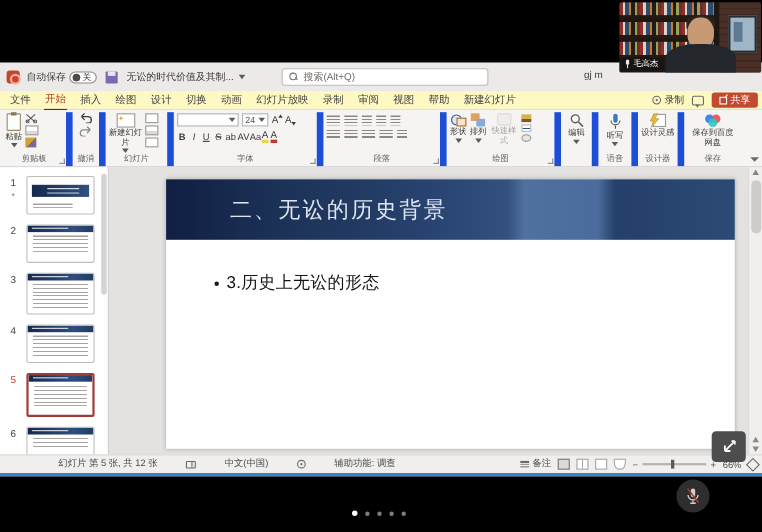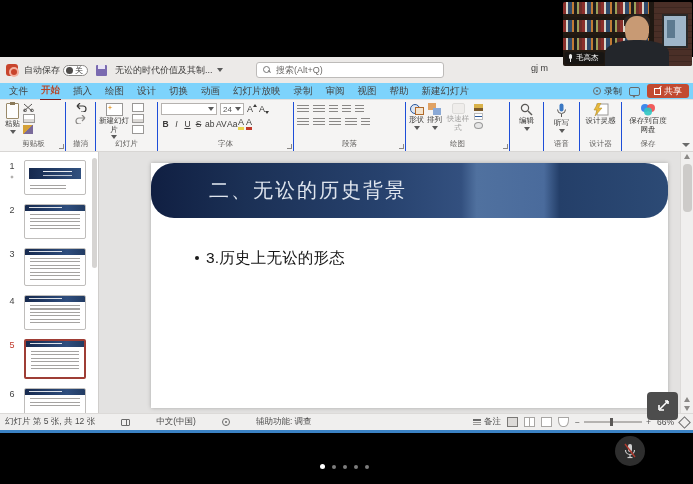--- a/index.html
+++ b/index.html
@@ -20,36 +20,36 @@
   .save-ic::after { content:""; position:absolute; left:2px; top:0; width:7px; height:4px; background:#e8e4f5; }
   .filename { display:flex; align-items:center; gap:4px; }
   .caret-down { width:0; height:0; border-left:3px solid transparent; border-right:3px solid transparent; border-top:4px solid #5a5a5a; display:inline-block; }
   .searchbox { position:absolute; left:256px; top:5px; width:188px; height:16px; background:#fff; border:1px solid #bdbbb9; border-radius:3px; display:flex; align-items:center; gap:5px; padding:0 6px; color:#6e6c6a; font-size:9px; }
   .mag { width:8px; height:8px; position:relative; }
   .mag::before { content:""; position:absolute; left:0; top:0; width:5px; height:5px; border:1px solid #777; border-radius:50%; }
   .mag::after { content:""; position:absolute; left:5px; top:5px; width:3px; height:1px; background:#777; transform:rotate(45deg); }
   .account { position:absolute; left:498px; top:6px; font-size:9px; color:#3b3a39;margin-left:33px; }
 
   
-  .tabsrow { position:relative; height:17px; background:#7dd3fc; display:flex; align-items:center; gap:11px; padding:0 8px; font-size:9.5px; color:#444; border-bottom:1px solid #e1dfdd; }
+  .tabsrow { position:relative; height:17px; background:#fef9c3; display:flex; align-items:center; gap:11px; padding:0 8px; font-size:9.5px; color:#444; border-bottom:1px solid #e1dfdd; }
   .tab { cursor:default; padding:2px 1px; }
-  .tab.active { font-weight:bold; color:#b7472a; border-bottom:2px solid #7f1d1d; }
+  .tab.active { font-weight:normal; color:#b7472a; border-bottom:2px solid #7f1d1d; }
   .tr-actions { position:absolute; right:4px; top:1px; display:flex; align-items:center; gap:7px; }
   .rec-dot { width:8px; height:8px; border:1px solid #6a6a6a; border-radius:50%; position:relative; display:inline-block; }
   .rec-dot::after { content:""; position:absolute; left:2px; top:2px; width:2px; height:2px; border-radius:50%; background:#6a6a6a; }
   .record-btn { display:flex; align-items:center; gap:3px; font-size:9px; color:#3b3a39; }
   .comment-ic { width:11px; height:9px; border:1px solid #6a6a6a; border-radius:2px; position:relative; }
   .comment-ic::after { content:""; position:absolute; left:2px; bottom:-3px; width:0; height:0; border-left:2px solid transparent; border-right:2px solid transparent; border-top:3px solid #6a6a6a; }
   .share-btn { background:#c24a31; color:#fff; font-size:9px; border-radius:3px; height:14px; display:flex; align-items:center; gap:3px; padding:0 7px; }
   .share-ic { width:7px; height:7px; border:1px solid #fff; position:relative; }
   .share-ic::after { content:""; position:absolute; right:-2px; top:-2px; width:4px; height:1px; background:#fff; transform:rotate(-45deg); }
 
   
   .ribbon { position:relative; height:52px; background:#f5f4f3; display:flex; padding:2px 2px 0 2px; border-bottom:1px solid #d8d6d4; }
-  .rgroup { display:flex; flex-direction:column; justify-content:space-between; border-right:1px solid #1d4ed8; padding:1px 3px 1px; position:relative; }
+  .rgroup { display:flex; flex-direction:column; justify-content:space-between; border-right:6px solid #1d4ed8; padding:1px 3px 1px; position:relative; }
   .rlabel { font-size:7.5px; color:#605e5c; text-align:center; padding-bottom:1px; white-space:nowrap; }
   .rbody { display:flex; gap:3px; align-items:flex-start; flex:1; }
   .bigbtn { display:flex; flex-direction:column; align-items:center; justify-content:flex-start; gap:1px; font-size:7.5px; color:#3b3a39; text-align:center; line-height:1.15; }
   .smallcol { display:flex; flex-direction:column; gap:2px; }
   .launcher { position:absolute; right:1px; bottom:2px; width:5px; height:5px; border-right:1px solid #8a8886; border-bottom:1px solid #8a8886; }
   .clip-ic { width:13px; height:16px; background:#fdfdfd; border:1px solid #9a8a6a; border-radius:1px; position:relative; }
   .clip-ic::after { content:""; position:absolute; left:3px; top:-2px; width:5px; height:3px; background:#8a7a5a; }
   .mini { width:12px; height:9px; border:1px solid #9a9896; background:#fff; }
   .mini.b2 { background:linear-gradient(#fff 60%,#dcd9d6 60%); }
   .brush { width:10px; height:9px; background:linear-gradient(135deg,#d4a037 50%,#7a6a9a 50%); }
@@ -91,37 +91,37 @@
   .titem.sel .tcard { border:2px solid #9e3d35; }
   .thead { height:6px; background:linear-gradient(90deg,#16294e,#2f4e7e 70%,#223c63); position:relative; }
   .thead::after { content:""; position:absolute; left:4px; top:2px; width:55%; height:1px; background:rgba(255,255,255,.85); }
   .tlines { margin:3px 5px 0; background:repeating-linear-gradient(180deg,#a5a3a1 0 1px,transparent 1px 3.5px); }
   .t-banner { margin:7px 4px 0; height:11px; background:linear-gradient(90deg,#16294e,#31517f); position:relative; }
   .t-banner::after { content:""; position:absolute; left:14px; top:3px; width:55%; height:1px; background:rgba(255,255,255,.9); box-shadow:0 4px 0 rgba(255,255,255,.7); }
   .thumb-scroll { position:absolute; right:1px; top:6px; width:5px; height:110px; background:#d6d4d2; border-radius:3px; }
 
   .canvas { flex:1; position:relative; }
   .slide { position:absolute; left:52px; top:11px; width:517px; height:245px; background:#fff; box-shadow:0 0 4px rgba(0,0,0,.25); }
-  .slide-head { height:55px; background:linear-gradient(90deg,#101f42 0%,#1b3055 18%,#27426e 45%,#33507f 60%,#50719f 63%,#4a6b9c 76%,#243f69 79%,#2c4a75 100%); display:flex; align-items:center;border-radius:23px; }
+  .slide-head { height:55px; background:linear-gradient(90deg,#101f42 0%,#1b3055 18%,#27426e 45%,#33507f 60%,#50719f 63%,#4a6b9c 76%,#243f69 79%,#2c4a75 100%); display:flex; align-items:center; }
   .slide-title { color:#dfe5ee; font-size:20px; letter-spacing:2px; padding-left:58px; }
   .slide-body { padding:30px 18px 0 44px; }
   .bullet { display:flex; margin-bottom:2px; }
   .bdot { width:4px; height:4px; border-radius:50%; background:#1a1a1a; margin:8px 7px 0 0; flex:none; }
   .btext { font-size:15.5px; color:#141414; line-height:1.33; letter-spacing:.2px; }
   .vscroll { width:13px; background:#f0efee; border-left:1px solid #dcdad8; position:relative; }
   .vs-up { position:absolute; top:2px; left:3px; width:0; height:0; border-left:3.5px solid transparent; border-right:3.5px solid transparent; border-bottom:5px solid #8a8886; }
   .vs-thumb { position:absolute; top:12px; left:2px; width:9px; height:48px; background:#cdcbc9; border-radius:4px; }
   .vs-btns { position:absolute; bottom:2px; left:3px; display:flex; flex-direction:column; gap:4px; }
   .vs-btns i { width:0; height:0; border-left:3.5px solid transparent; border-right:3.5px solid transparent; display:block; }
   .vs-prev { border-bottom:5px solid #8a8886; }
   .vs-next { border-top:5px solid #8a8886; }
 
   
   .statusbar { height:17px; background:#f0efee; border-top:1px solid #dcdad8; display:flex; align-items:center; font-size:8.5px; color:#4a4a4a; padding:0 5px; position:relative; }
-  .sb-left { display:flex; align-items:center; gap:26px; }
+  .sb-left { display:flex; align-items:center; gap:26px;margin-left:48px; }
   .book-ic { width:9px; height:7px; border:1px solid #6a6a6a; border-radius:1px; position:relative; }
   .book-ic::after { content:""; position:absolute; left:4px; top:0; width:1px; height:5px; background:#6a6a6a; }
   .acc-ic { width:8px; height:8px; border:1px solid #6a6a6a; border-radius:50%; position:relative; }
   .acc-ic::after { content:""; position:absolute; left:2.5px; top:1.5px; width:2px; height:2px; border-radius:50%; background:#6a6a6a; }
   .sb-right { position:absolute; right:4px; display:flex; align-items:center; gap:6px; }
   .notes { display:flex; align-items:center; gap:3px; }
   .notes-ic { width:8px; height:6px; border-top:2px solid #6a6a6a; background:repeating-linear-gradient(180deg,transparent 0 1px,#9a9896 1px 2px); }
   .view-ic { width:11px; height:10px; border:1px solid #a8a6a4; background:#fff; }
   .view-ic.active { background:#dcdad8; border-color:#7a7876; }
   .vi-sorter { background:linear-gradient(90deg,#fff 45%,#a8a6a4 45%,#a8a6a4 55%,#fff 55%),linear-gradient(#fff 45%,#a8a6a4 45%,#a8a6a4 55%,#fff 55%); }

